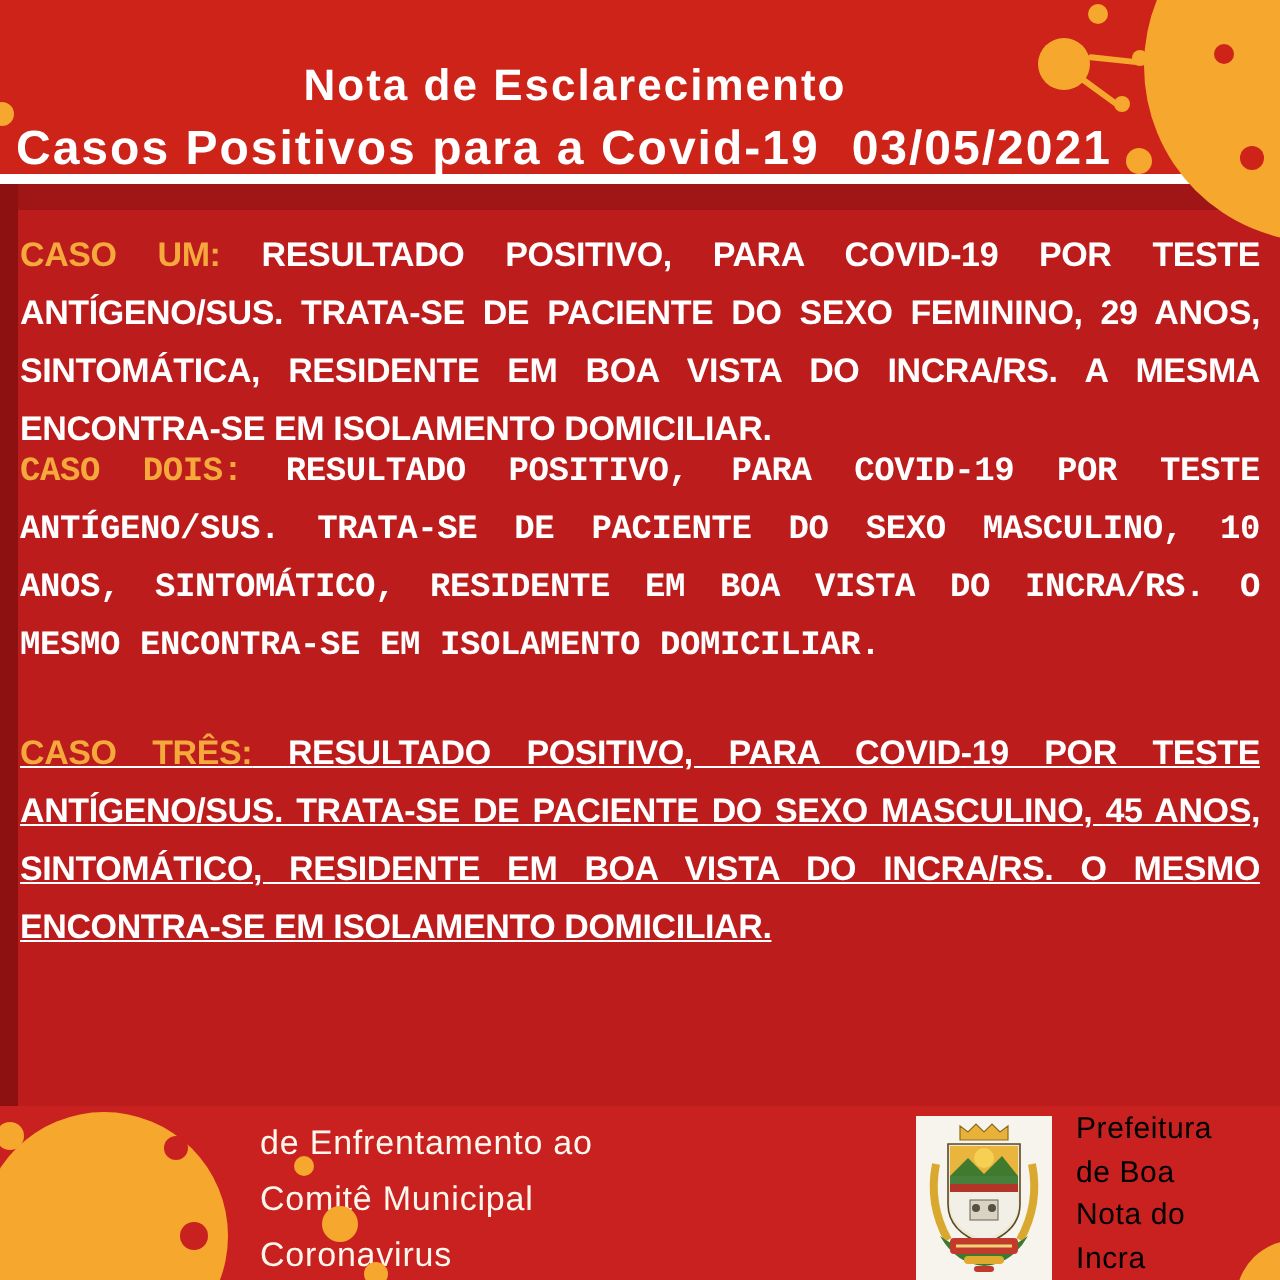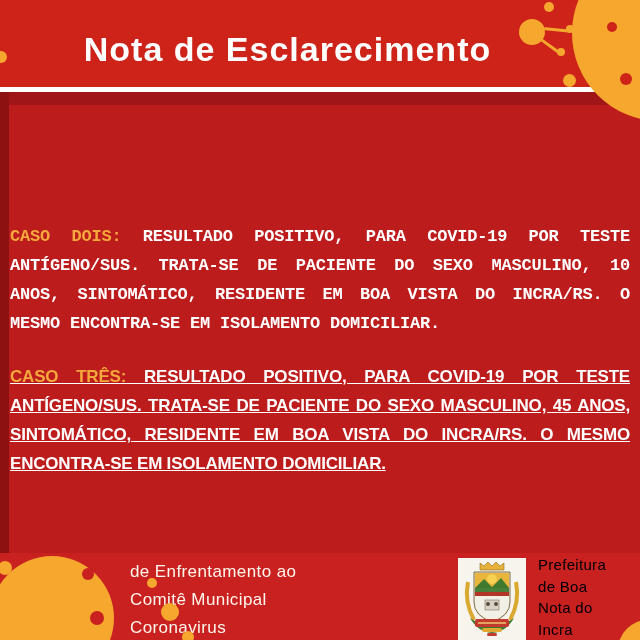--- a/index.html
+++ b/index.html
@@ -11,21 +11,21 @@
   .abs{position:absolute;}
   
   .stripe-dark{left:0;top:92px;width:640px;height:13px;background:#a01515;}
   .panel-main{left:0;top:105px;width:640px;height:448px;background:#bc1c1c;}
   .left-strip{left:0;top:92px;width:9px;height:461px;background:#8e1111;}
   .footer-band{left:0;top:553px;width:640px;height:87px;background:#c92020;}
   .white-line{left:0;top:87px;width:640px;height:5px;background:#ffffff;}
   
   .title{
     left:0;top:30px;width:575px;text-align:center;
-    color:#ffffff;font-size:34px;font-weight:700;letter-spacing:1px;
+    color:#ffffff;font-size:22px;font-weight:700;letter-spacing:1px;
   }
   .subtitle{
     left:8px;top:61px;white-space:nowrap;
     color:#ffffff;font-size:24px;font-weight:700;letter-spacing:1px;
   }
   .subtitle .date{margin-left:16px;}
   
   .case-par{
     left:10px;width:620px;
     color:#ffffff;font-size:17px;font-weight:700;line-height:29px;
@@ -57,21 +57,23 @@
 
 <div id="canvas">
 
   <div class="abs stripe-dark"></div>
   <div class="abs panel-main"></div>
   <div class="abs left-strip"></div>
   <div class="abs footer-band"></div>
   <div class="abs white-line"></div>
 
   <div class="abs title">Nota de Esclarecimento</div>
+  <div class="abs subtitle"><span>Casos Positivos para a Covid-19</span><span class="date">03/05/2021</span></div>
 
+  <div class="abs case-par p1"><span class="case-label">CASO UM:</span> <span>RESULTADO POSITIVO, PARA COVID-19 POR TESTE ANTÍGENO/SUS. TRATA-SE DE PACIENTE DO SEXO FEMININO, 29 ANOS, SINTOMÁTICA, RESIDENTE EM BOA VISTA DO INCRA/RS. A MESMA ENCONTRA-SE EM ISOLAMENTO DOMICILIAR.</span></div>
 
   <div class="abs case-par p2"><span class="case-label">CASO DOIS:</span> <span>RESULTADO POSITIVO, PARA COVID-19 POR TESTE ANTÍGENO/SUS. TRATA-SE DE PACIENTE DO SEXO MASCULINO, 10 ANOS, SINTOMÁTICO, RESIDENTE EM BOA VISTA DO INCRA/RS. O MESMO ENCONTRA-SE EM ISOLAMENTO DOMICILIAR.</span></div>
 
   <div class="abs case-par p3"><span class="case-label">CASO TRÊS:</span> <span>RESULTADO POSITIVO, PARA COVID-19 POR TESTE ANTÍGENO/SUS. TRATA-SE DE PACIENTE DO SEXO MASCULINO, 45 ANOS, SINTOMÁTICO, RESIDENTE EM BOA VISTA DO INCRA/RS. O MESMO ENCONTRA-SE EM ISOLAMENTO DOMICILIAR.</span></div>
 
   <div class="abs committee">
     <div>de Enfrentamento ao</div>
     <div>Comitê Municipal</div>
     <div>Coronavirus</div>
   </div>

